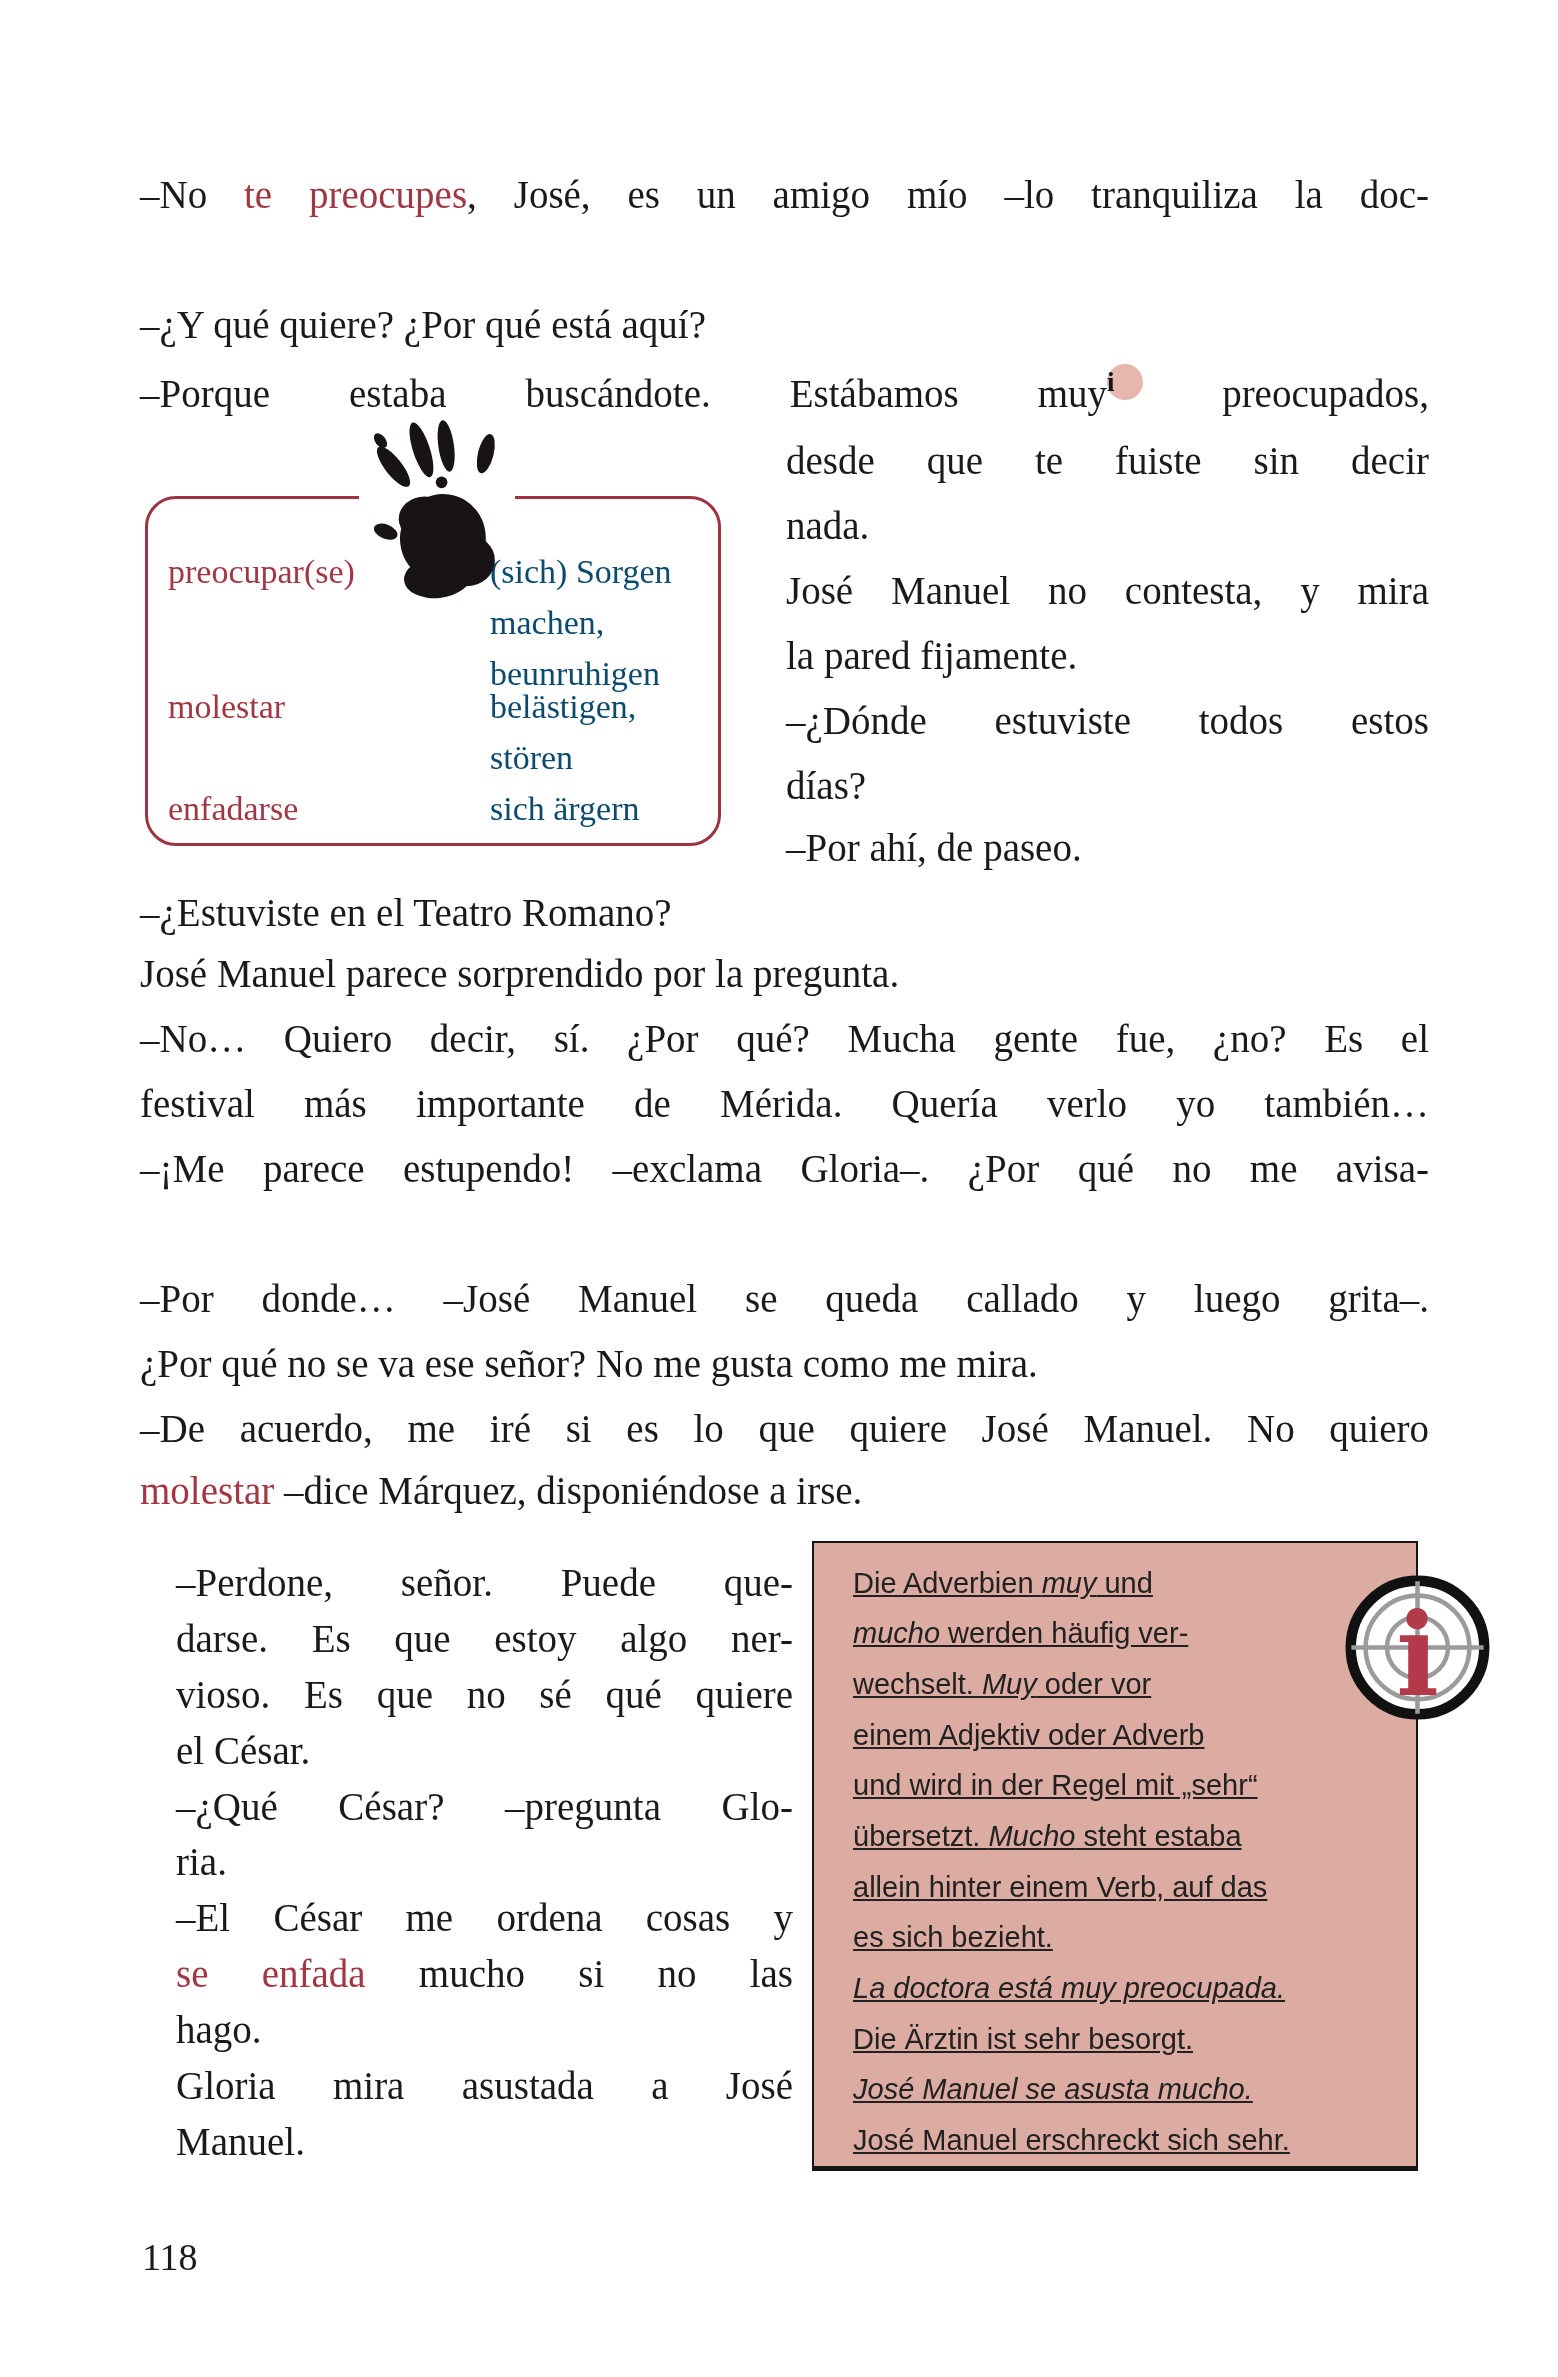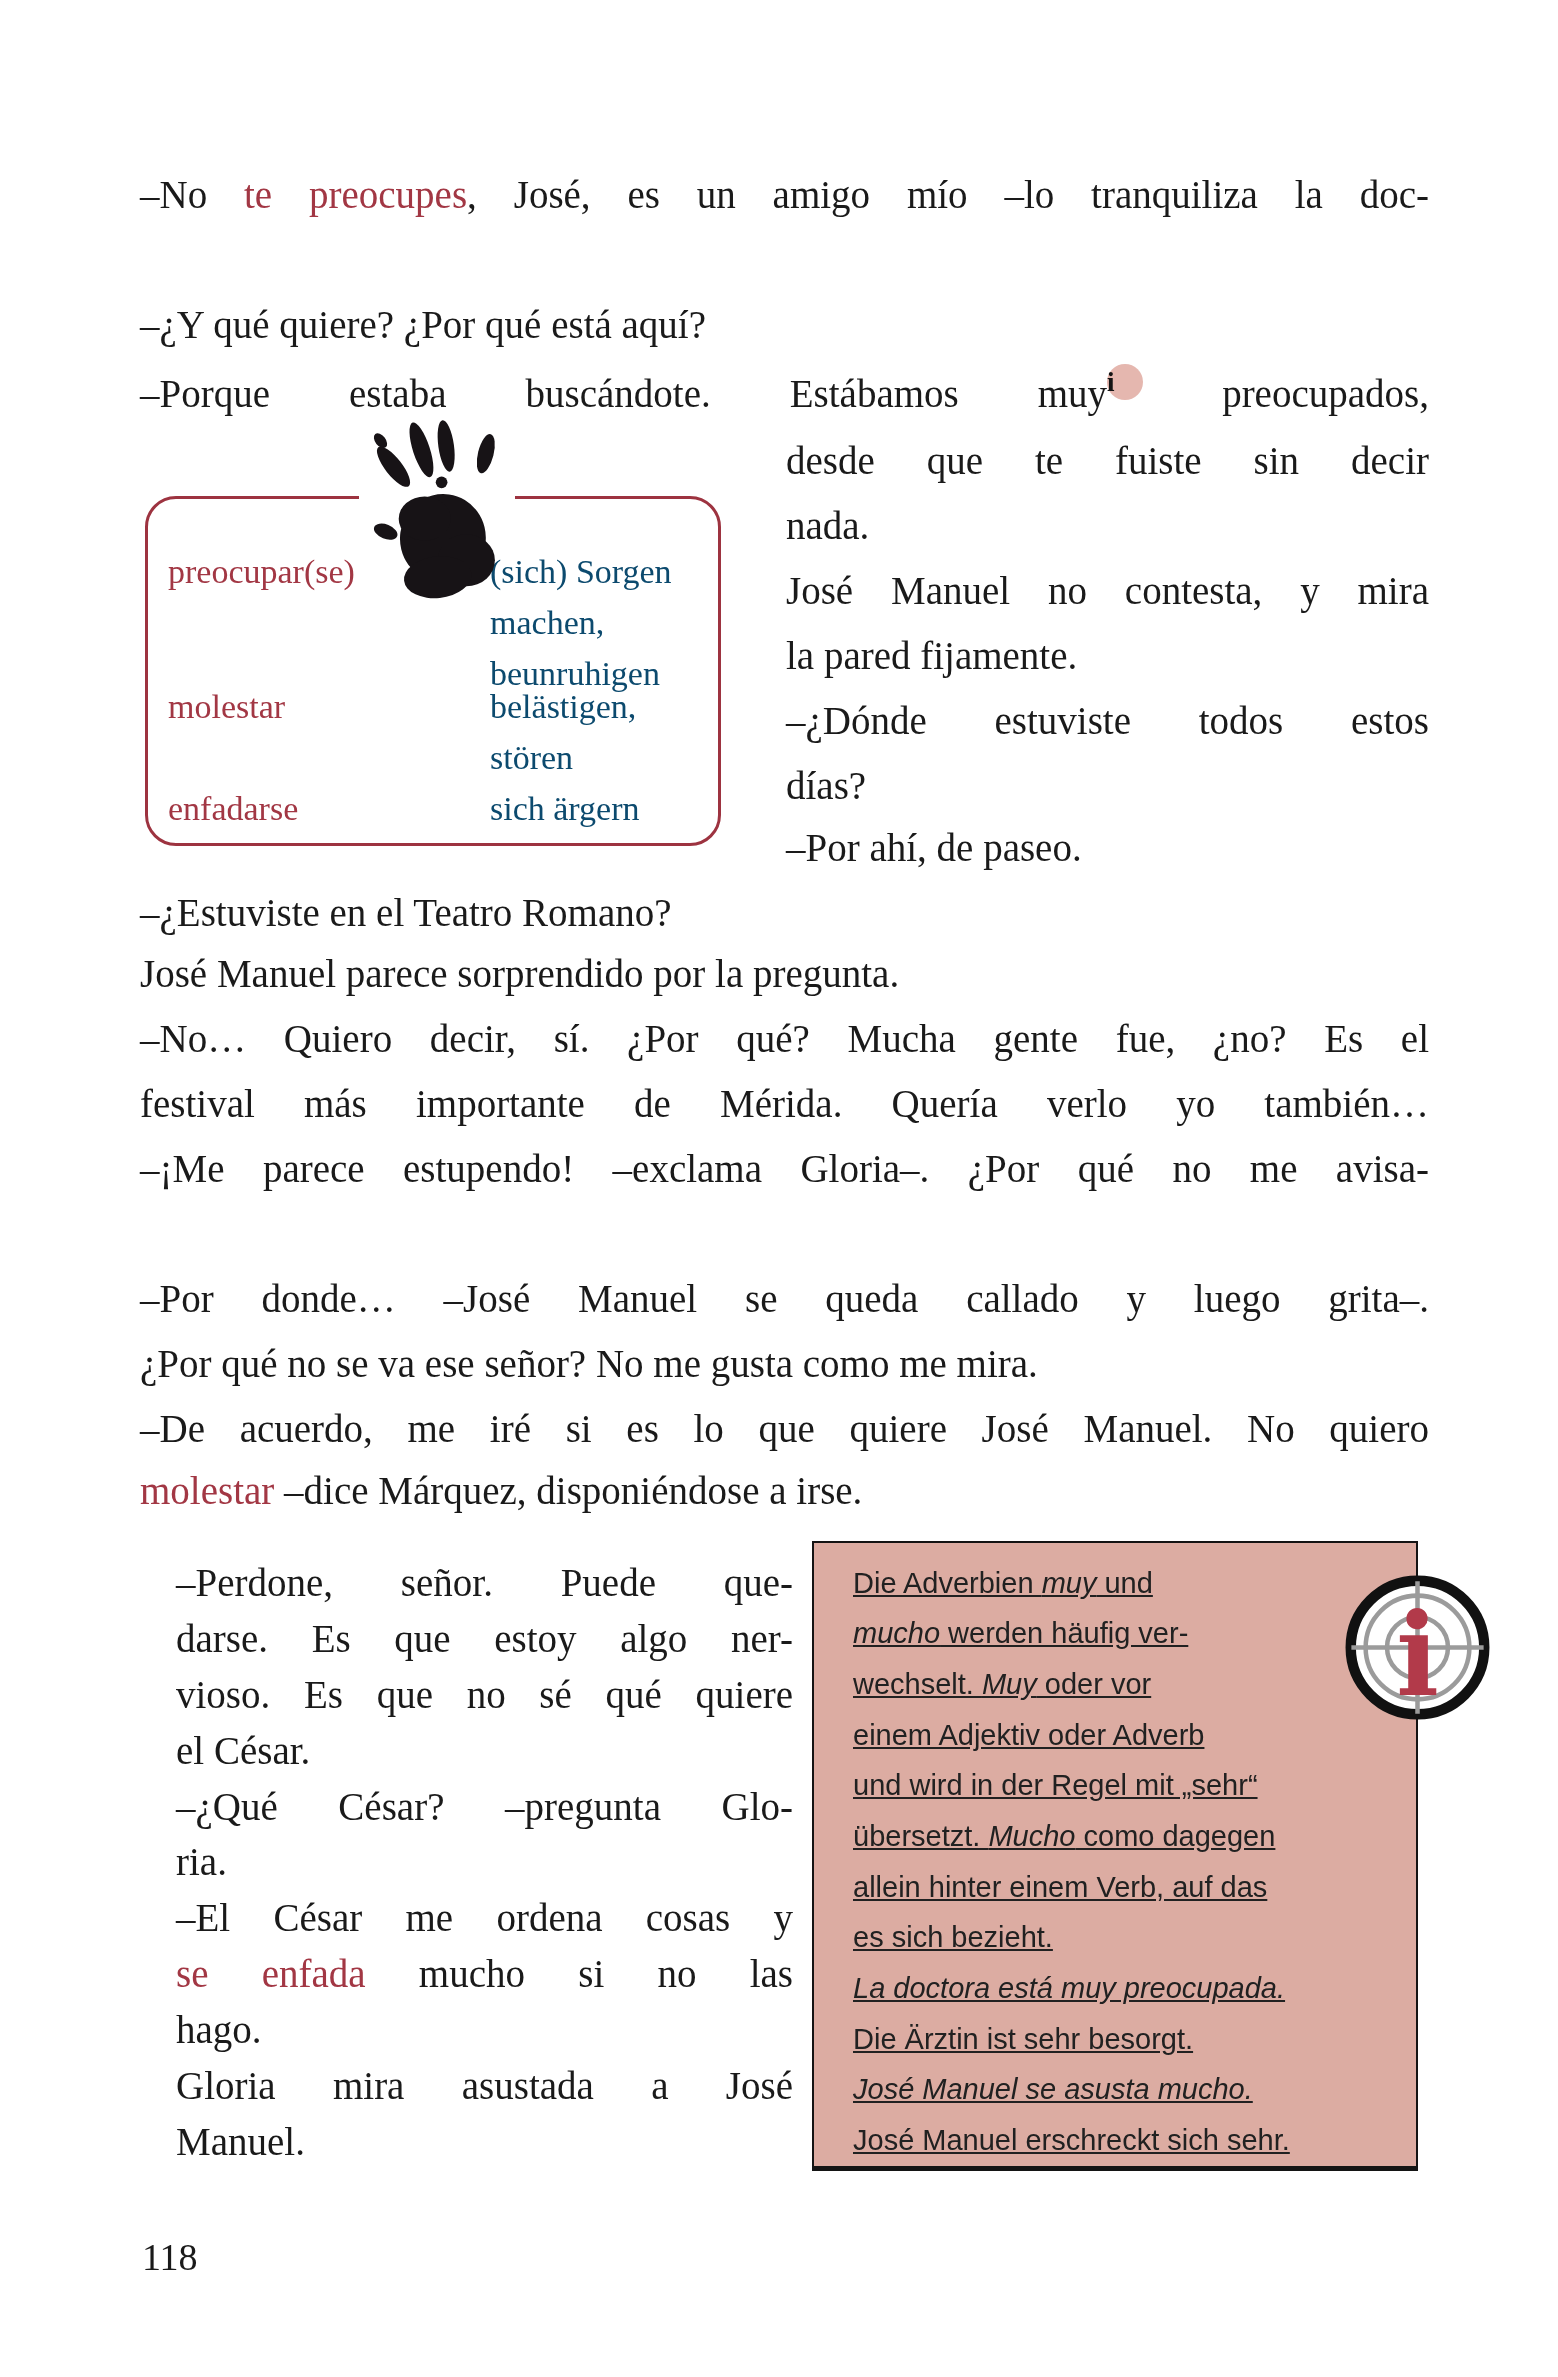--- a/index.html
+++ b/index.html
@@ -166,21 +166,21 @@
     </g>
   </svg>
 
   <div class="info-box"></div>
 
   <div class="pline" style="top:1558px"><span>Die Adverbien </span><span class="it">muy</span><span> und</span></div>
   <div class="pline" style="top:1608px"><span class="it">mucho</span><span> werden häufig ver-</span></div>
   <div class="pline" style="top:1659px"><span>wechselt. </span><span class="it">Muy</span><span> oder vor</span></div>
   <div class="pline" style="top:1710px"><span>einem Adjektiv oder Adverb</span></div>
   <div class="pline" style="top:1760px"><span>und wird in der Regel mit „sehr“</span></div>
-  <div class="pline" style="top:1811px"><span>übersetzt. </span><span class="it">Mucho</span><span> como dagegen</span></div>
+  <div class="pline" style="top:1811px"><span>übersetzt. </span><span class="it">Mucho</span><span> steht estaba</span></div>
   <div class="pline" style="top:1862px"><span>allein hinter einem Verb, auf das</span></div>
   <div class="pline" style="top:1912px"><span>es sich bezieht.</span></div>
   <div class="pline it" style="top:1963px"><span>La doctora está muy preocupada.</span></div>
   <div class="pline" style="top:2014px"><span>Die Ärztin ist sehr besorgt.</span></div>
   <div class="pline it" style="top:2064px"><span>José Manuel se asusta mucho.</span></div>
   <div class="pline" style="top:2115px"><span>José Manuel erschreckt sich sehr.</span></div>
 
   <svg class="target-icon" width="153" height="153" viewBox="0 0 236 236">
     <circle cx="118" cy="118" r="103" fill="#ffffff" stroke="#111111" stroke-width="16"></circle>
     <line x1="118" y1="16" x2="118" y2="220" stroke="#9b9b9b" stroke-width="7"></line>

